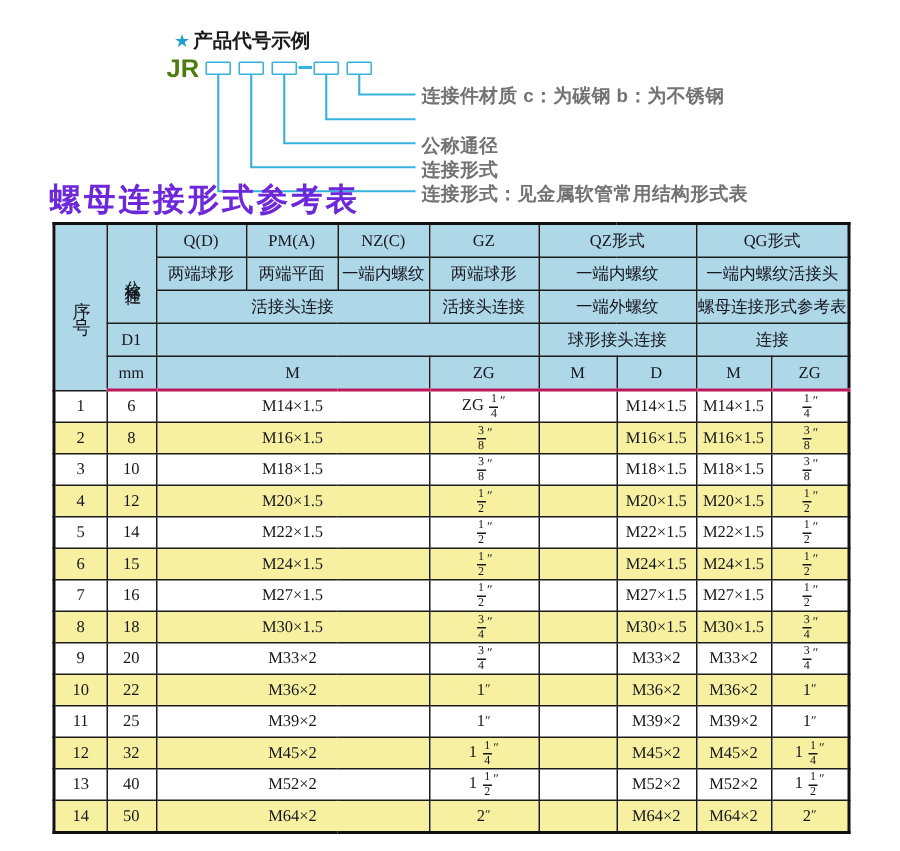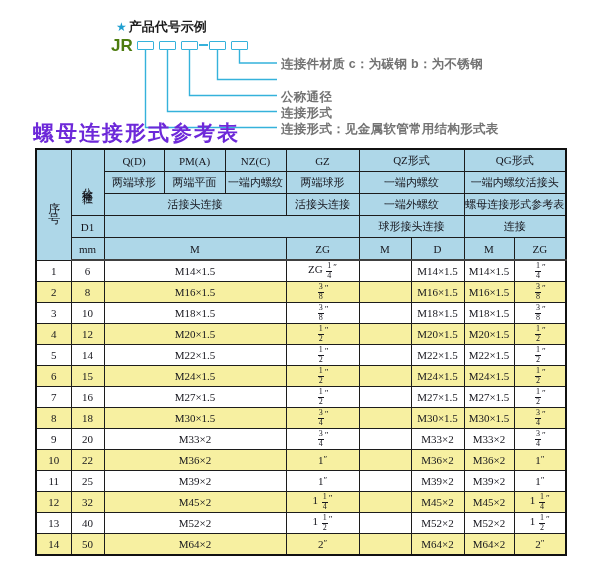--- a/index.html
+++ b/index.html
@@ -21,21 +21,21 @@
   
   .tbl-title{position:absolute;left:33px;top:119px;font-size:21px;font-weight:bold;color:#6d28d9;
              letter-spacing:2px;font-family:"DejaVu Serif","Liberation Serif",serif;}
   
   table.ref{position:absolute;left:35px;top:148px;border-collapse:collapse;table-layout:fixed;
             font-size:11px;color:#16161d;}
   table.ref{border:2px solid #111;}
   table.ref th,table.ref td{border:1px solid #1c1c1c;text-align:center;vertical-align:middle;
             padding:0;overflow:hidden;}
   table.ref thead th{background:#aed7e8;font-weight:normal;height:21px;}
-  table.ref thead tr.hdr-last th{border-bottom:2px solid #404040;}
+  table.ref thead tr.hdr-last th{border-bottom:2px solid #be185d;}
   table.ref tbody td{height:20px;background:#fff;}
   table.ref tbody tr:nth-child(even) td{background:#f7f0a1;}
   .vert{writing-mode:vertical-rl;text-orientation:upright;display:inline-block;line-height:1.1;}
   .vert.seq{letter-spacing:12px;font-size:12px;}
   .vert.dn{letter-spacing:2px;font-size:11px;}
   .frac{display:inline-flex;flex-direction:column;font-size:8px;line-height:1.05;
         vertical-align:middle;text-align:center;margin:0 1px;}
   .frac .n{border-bottom:1px solid currentColor;padding:0 1px;}
   .frac .d{padding:0 1px;}
   .inch{font-size:9px;vertical-align:top;}

